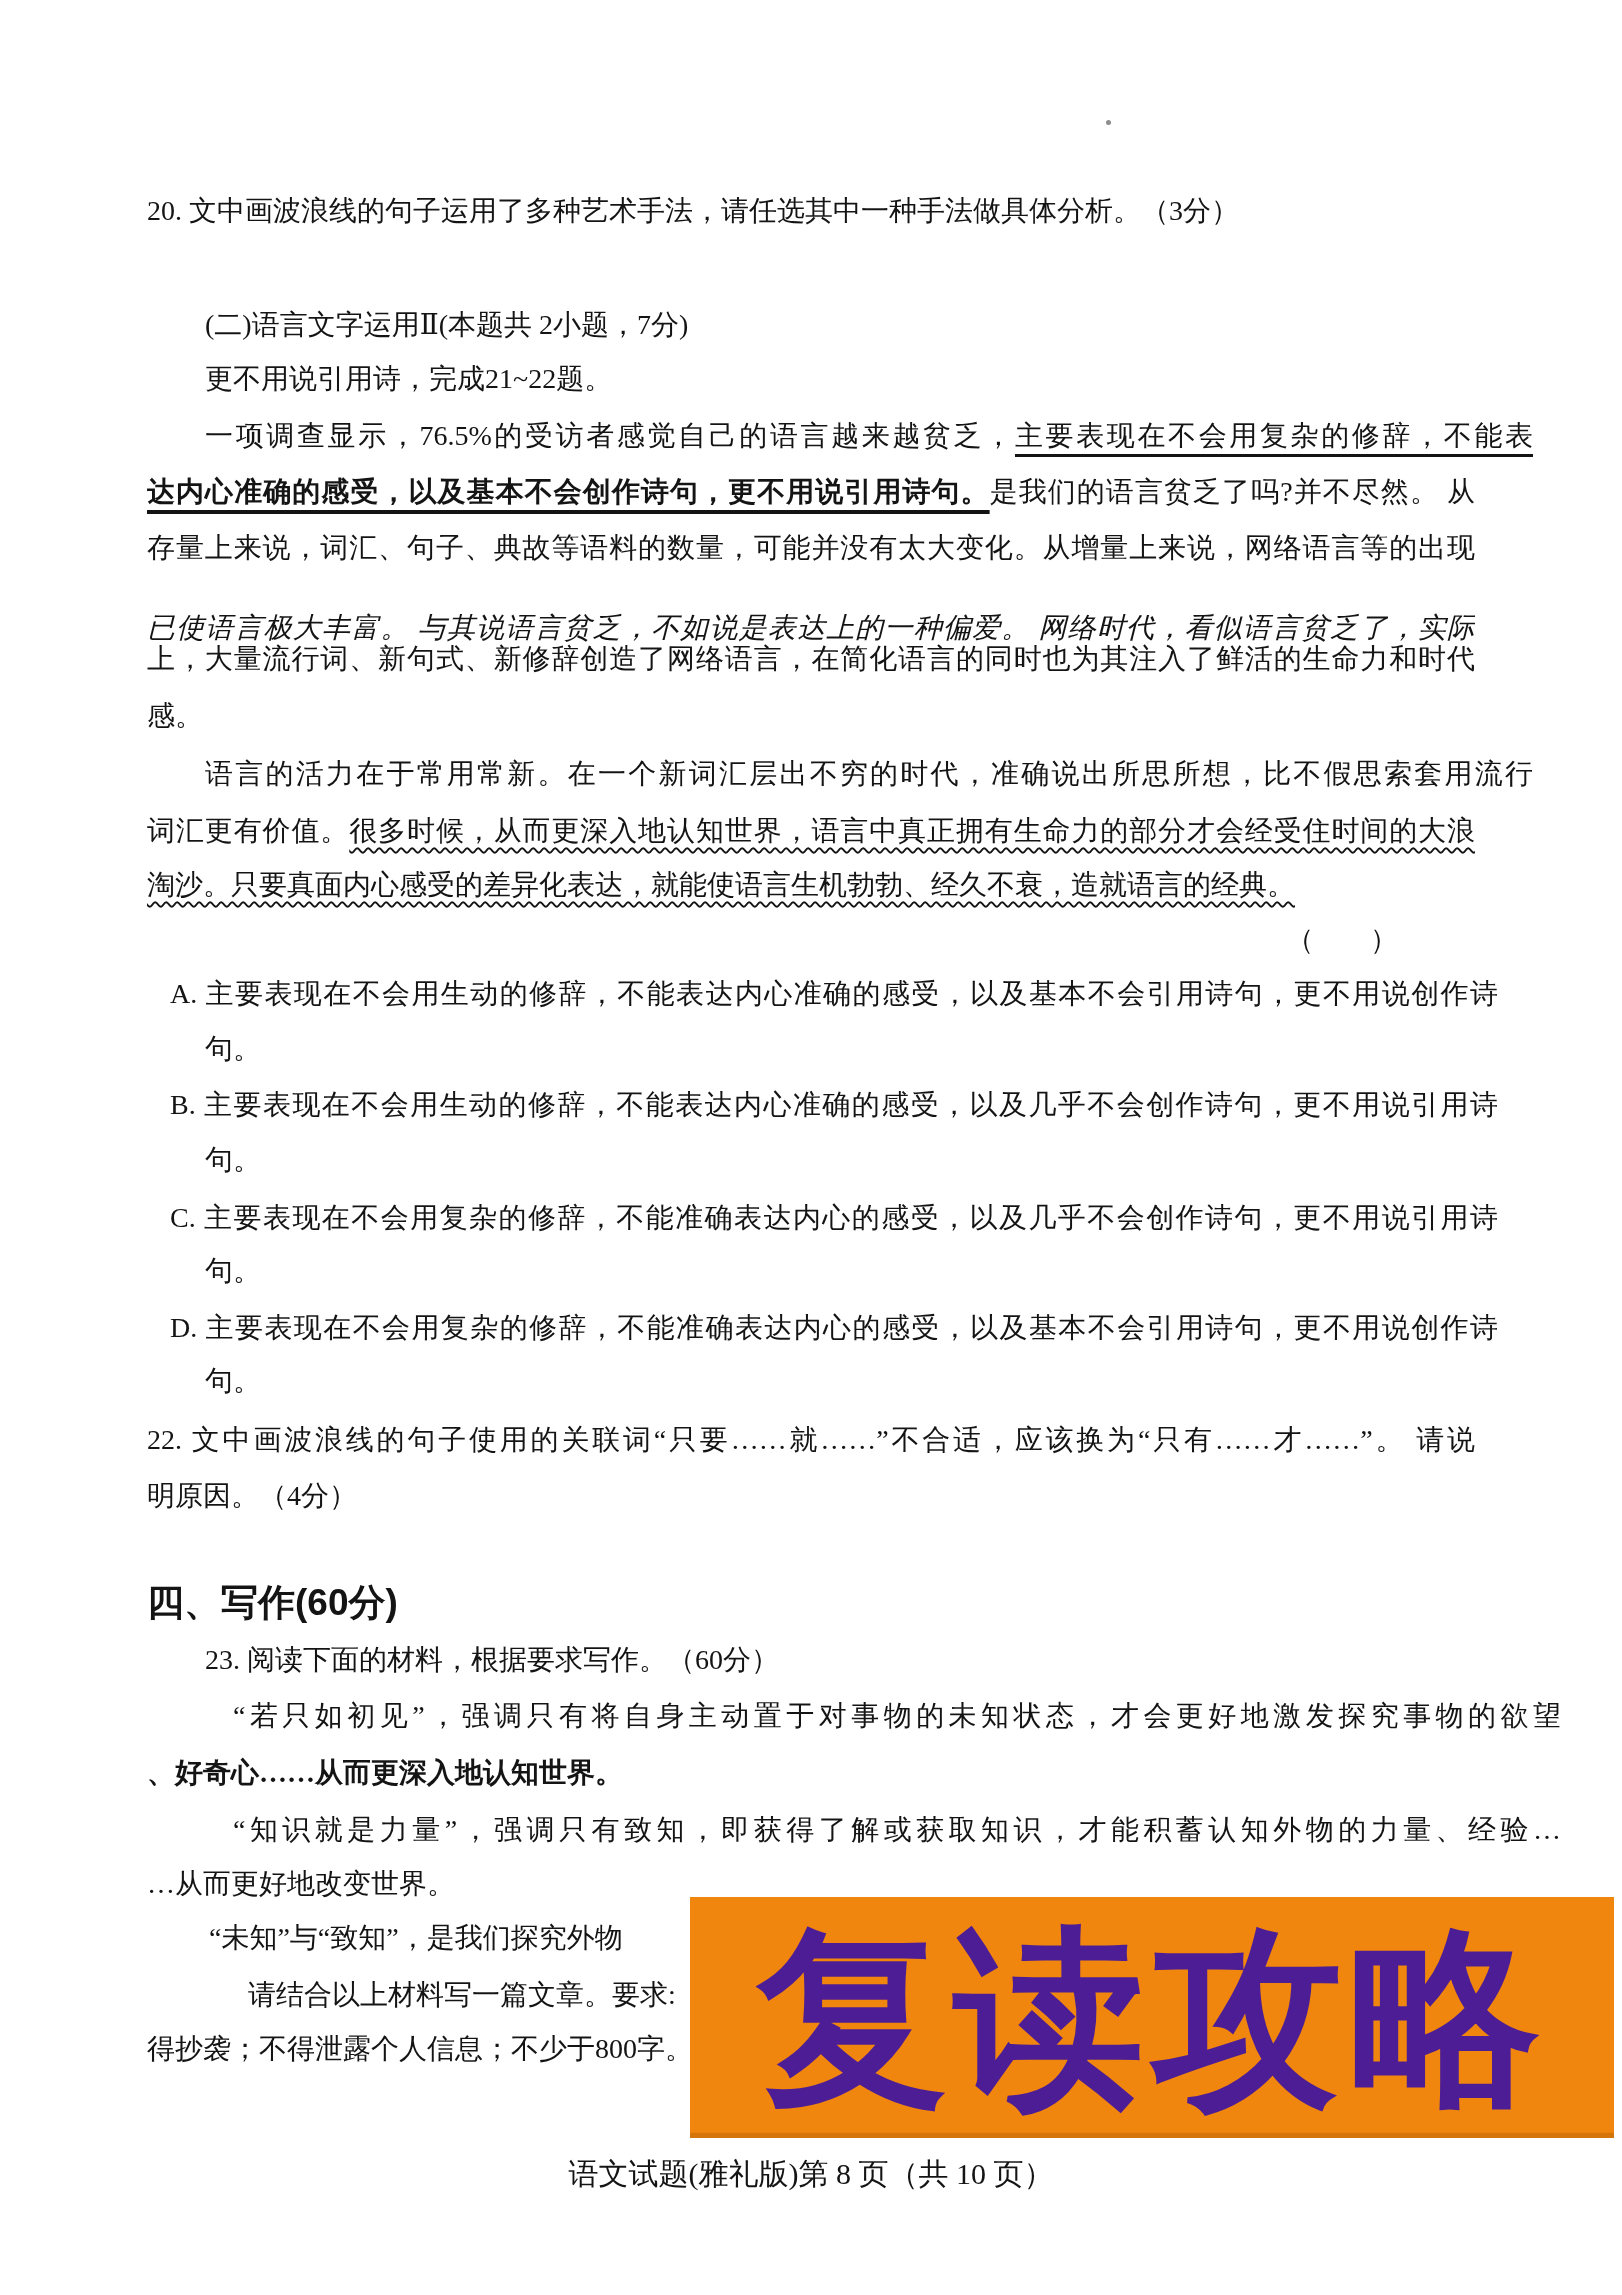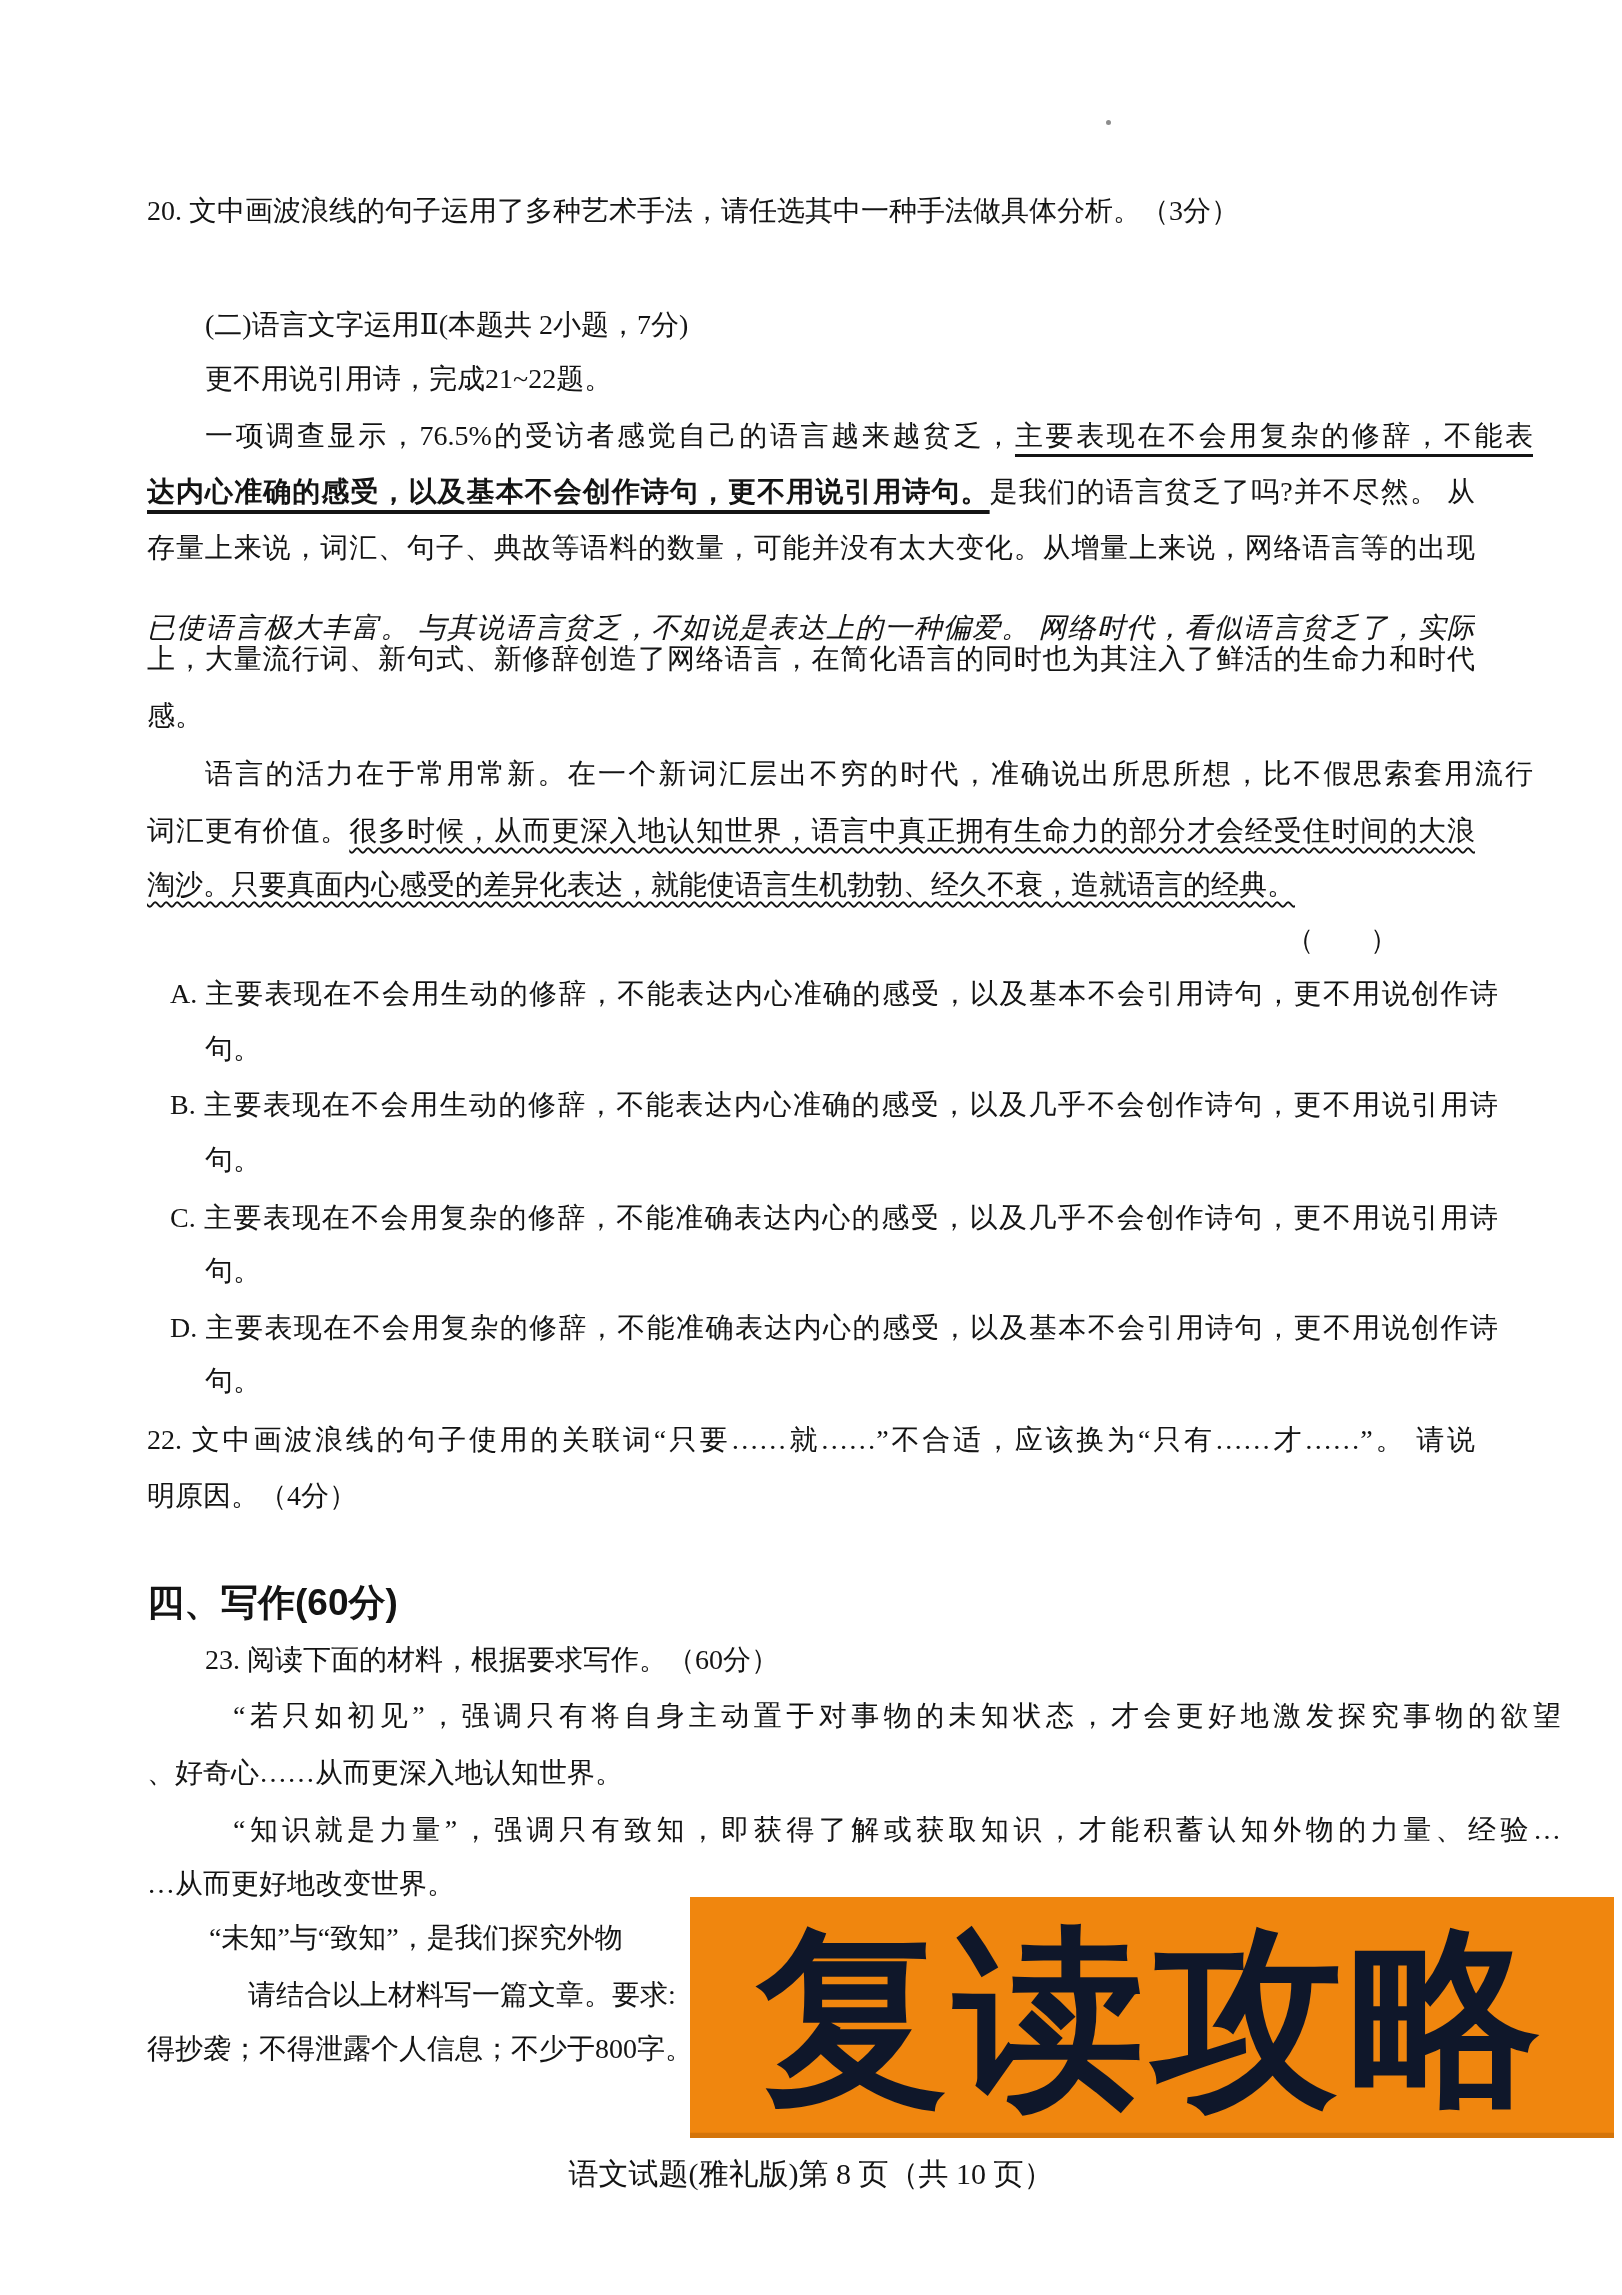--- a/index.html
+++ b/index.html
@@ -111,25 +111,25 @@
       <div class="line" style="top: 1132px; padding-left: 58px;"><span>句。</span></div>
       <div class="line just" style="top: 1190px; padding-left: 23px;"><span>C. 主要表现在不会用复杂的修辞，不能准确表达内心的感受，以及几乎不会创作诗句，更不用说引用诗</span></div>
       <div class="line" style="top: 1243px; padding-left: 58px;"><span>句。</span></div>
       <div class="line just" style="top: 1300px; padding-left: 23px;"><span>D. 主要表现在不会用复杂的修辞，不能准确表达内心的感受，以及基本不会引用诗句，更不用说创作诗</span></div>
       <div class="line" style="top: 1353px; padding-left: 58px;"><span>句。</span></div>
       <div class="line just" style="top: 1412px;"><span>22. 文中画波浪线的句子使用的关联词“只要……就……”不合适，应该换为“只有……才……”。 请说</span></div>
       <div class="line" style="top: 1468px;"><span>明原因。（4分）</span></div>
       <div class="line bold-head" style="top: 1575px;"><span>四、写作(60分)</span></div>
       <div class="line" style="top: 1632px; padding-left: 58px;"><span>23. 阅读下面的材料，根据要求写作。（60分）</span></div>
       <div class="line just" style="top: 1688px; padding-left: 86px;"><span>“若只如初见”，强调只有将自身主动置于对事物的未知状态，才会更好地激发探究事物的欲望</span></div>
-      <div class="line" style="top: 1745px;"><span>、好奇心……从而更深入地认知世界。</span></div>
+      <div class="line" style="top: 1745px; font-weight: bold;"><span>、好奇心……从而更深入地认知世界。</span></div>
       <div class="line just" style="top: 1802px; padding-left: 86px;"><span>“知识就是力量”，强调只有致知，即获得了解或获取知识，才能积蓄认知外物的力量、经验…</span></div>
       <div class="line" style="top: 1856px;"><span>…从而更好地改变世界。</span></div>
       <div class="line" style="top: 1910px; padding-left: 62px;"><span>“未知”与“致知”，是我们探究外物</span></div>
       <div class="line" style="top: 1967px; padding-left: 101px;"><span>请结合以上材料写一篇文章。要求:</span></div>
       <div class="line" style="top: 2021px;"><span>得抄袭；不得泄露个人信息；不少于800字。</span></div>
     </div>
-  <div class="promo" id="promo" style="background: rgb(240, 134, 14); color: #0f172a;">
+  <div class="promo" id="promo" style="background: rgb(240, 134, 14); color: #4c1d95;">
     <span>复读攻略</span>
   </div>
   <div class="footer">语文试题(雅礼版)第 8 页（共 10 页）</div>
 </div>
 
 
 </body></html>

